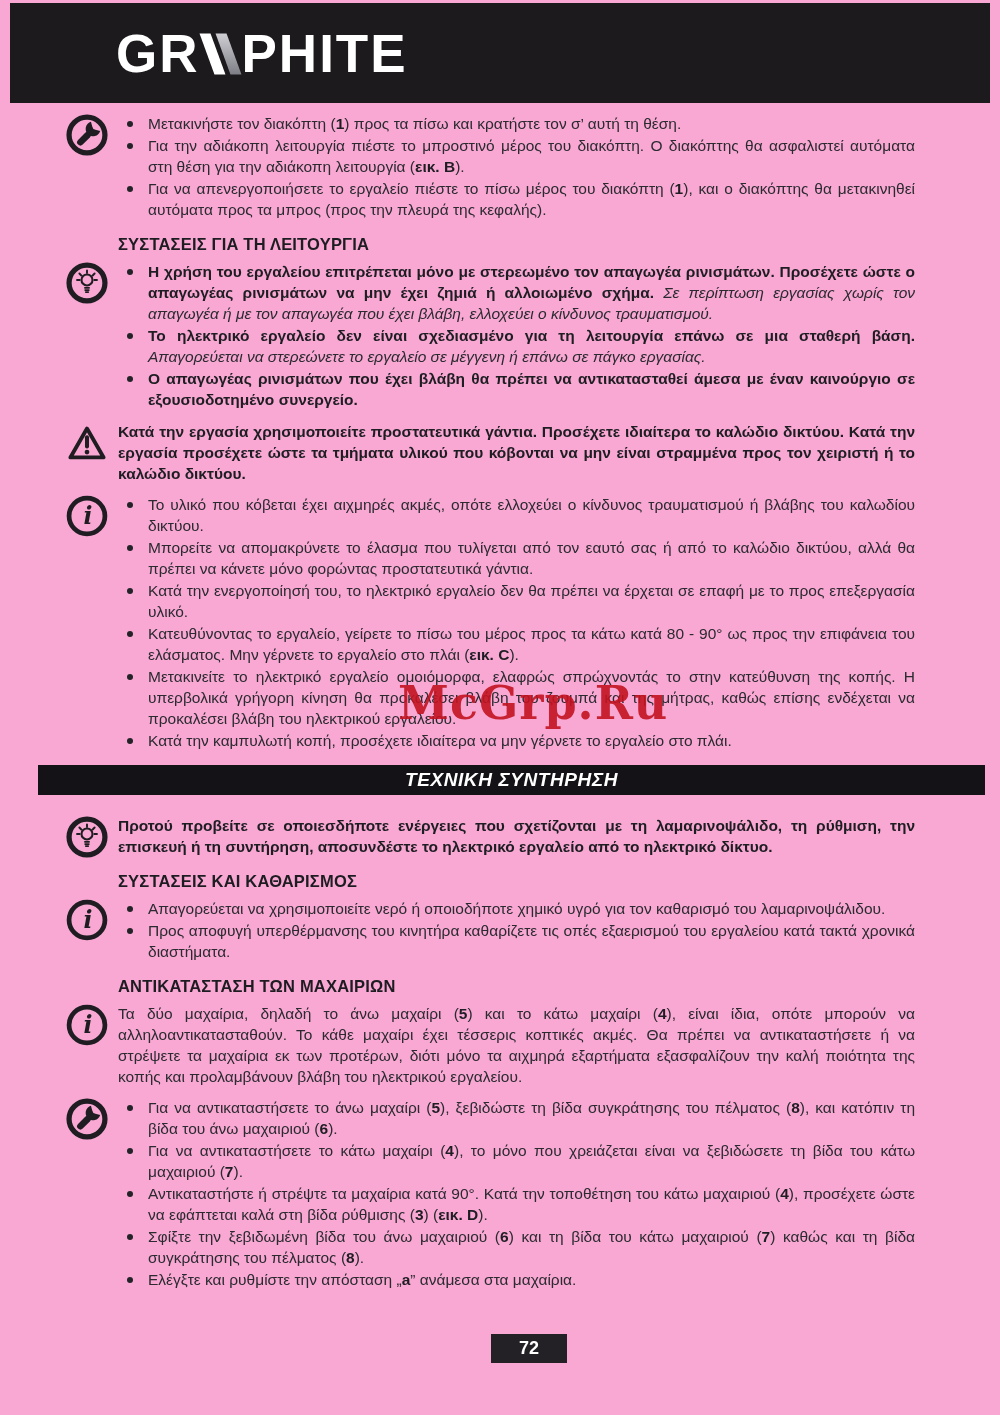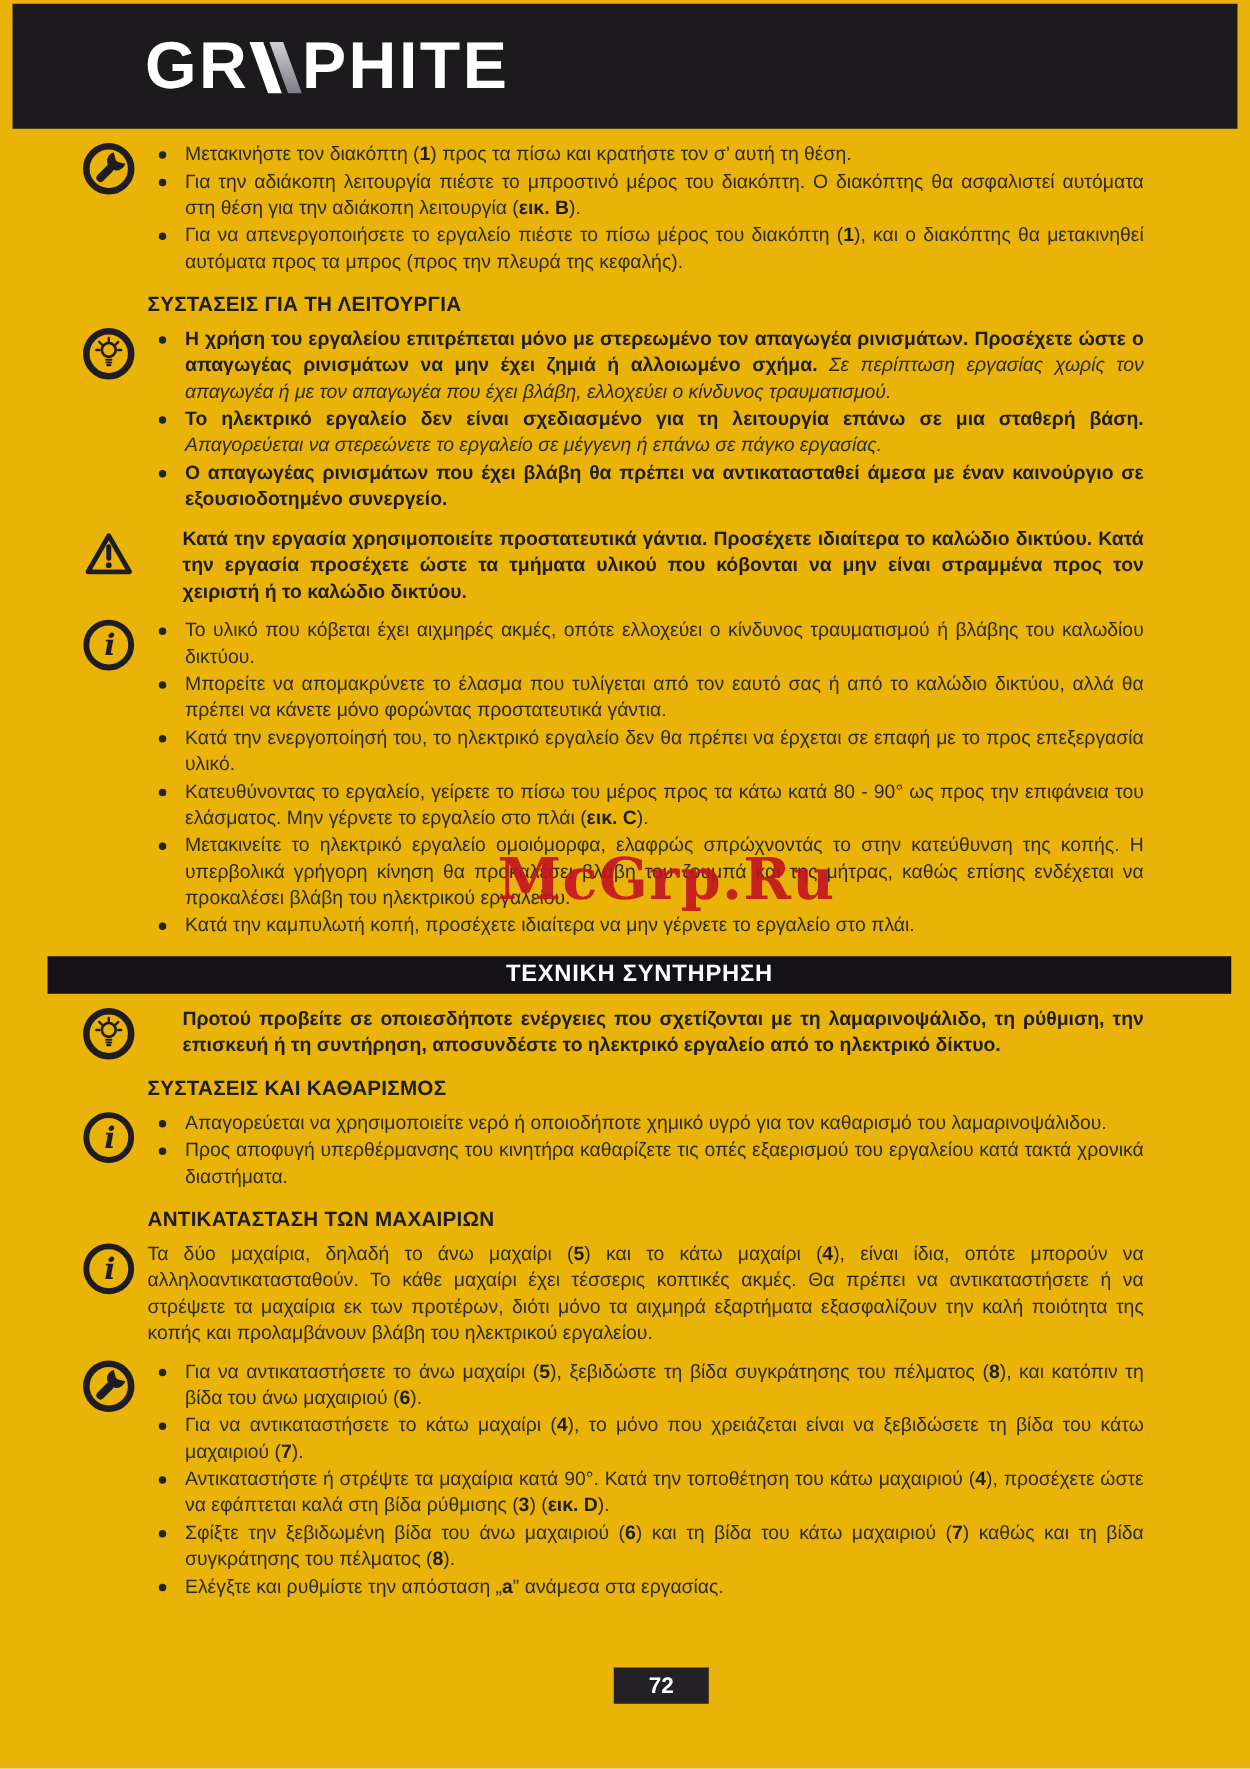--- a/index.html
+++ b/index.html
@@ -1,20 +1,20 @@
 <!DOCTYPE html>
 <html lang="el"><head>
 <meta charset="utf-8">
 <style>
   html,body{margin:0;padding:0;background:#ffffff;}
   .page{
     position:relative;
     width:1000px;height:1415px;
     margin:0 auto;
-    background:#eab308;
+    background:#f9a8d4;
     overflow:hidden;
     font-family:"Liberation Sans","DejaVu Sans",sans-serif;
     color:#2a2a2f;
   }
   
   .header{
     position:absolute;left:10px;right:10px;top:3px;height:100px;
     background:#1c1a1d;
   }
   .logo{
@@ -36,31 +36,31 @@
   .icon-cell{flex:0 0 80px;box-sizing:border-box;padding-left:28px;padding-top:1px;}
   .icon-cell svg{width:42px;height:42px;color:#1f1d21;display:block;}
   .body-cell{flex:1;padding-right:70px;font-size:15.5px;line-height:21px;}
   ul.bullets{list-style:none;margin:0;padding:0;}
   ul.bullets li{position:relative;padding-left:30px;text-align:justify;margin:0 0 1px 0;}
   ul.bullets li::before{
     content:"";position:absolute;left:9px;top:7.5px;
     width:6px;height:6px;border-radius:50%;background:#232327;
   }
   .para{text-align:justify;}
-  .para.bold{font-weight:bold;color:#1d1d22;margin-left:28px;}
+  .para.bold{font-weight:bold;color:#1d1d22;}
   span.b{font-weight:bold;color:#1d1d22;}
   span.i{font-style:italic;}
   .heading{
     margin:14px 0 7px 80px;
     font-size:16.5px;font-weight:bold;color:#1c1c21;letter-spacing:0.2px;
   }
   .section-bar{
-    margin:13px 0 10px 0;height:30px;background:#141216;color:#ffffff;
+    margin:13px 0 20px 0;height:30px;background:#141216;color:#ffffff;
     display:flex;align-items:center;justify-content:center;
-    font-weight:bold;font-size:19px;letter-spacing:0.6px;
+    font-style:italic;font-weight:bold;font-size:19px;letter-spacing:0.6px;
   }
   
   .watermark{
     position:absolute;left:398px;top:680px;
     font-family:"DejaVu Serif","Liberation Serif",serif;
     font-weight:bold;
     font-size:46px;line-height:1;color:#c31320;opacity:0.9;
     letter-spacing:1px;pointer-events:none;
   }
   
@@ -198,21 +198,21 @@
             <rect x="11" y="24.5" width="19" height="7.5" rx="3.7" transform="rotate(-45 20.5 28.2)" fill="currentColor"></rect>
             <path d="M28.5 8.9 A8.5 8.5 0 1 0 39.1 19.5 L33.6 18 A4.2 4.2 0 0 1 30 14.4 Z" fill="currentColor"></path>
           </svg>
         </div>
         <div class="body-cell">
           <ul class="bullets">
             <li><span>Για να αντικαταστήσετε το άνω μαχαίρι (</span><span class="b">5</span><span>), ξεβιδώστε τη βίδα συγκράτησης του πέλματος (</span><span class="b">8</span><span>), και κατόπιν τη βίδα του άνω μαχαιριού (</span><span class="b">6</span><span>).</span></li>
             <li><span>Για να αντικαταστήσετε το κάτω μαχαίρι (</span><span class="b">4</span><span>), το μόνο που χρειάζεται είναι να ξεβιδώσετε τη βίδα του κάτω μαχαιριού (</span><span class="b">7</span><span>).</span></li>
             <li><span>Αντικαταστήστε ή στρέψτε τα μαχαίρια κατά 90°. Κατά την τοποθέτηση του κάτω μαχαιριού (</span><span class="b">4</span><span>), προσέχετε ώστε να εφάπτεται καλά στη βίδα ρύθμισης (</span><span class="b">3</span><span>) (</span><span class="b">εικ. D</span><span>).</span></li>
             <li><span>Σφίξτε την ξεβιδωμένη βίδα του άνω μαχαιριού (</span><span class="b">6</span><span>) και τη βίδα του κάτω μαχαιριού (</span><span class="b">7</span><span>) καθώς και τη βίδα συγκράτησης του πέλματος (</span><span class="b">8</span><span>).</span></li>
-            <li><span>Ελέγξτε και ρυθμίστε την απόσταση „</span><span class="b">a</span><span>” ανάμεσα στα εργασίας.</span></li>
+            <li><span>Ελέγξτε και ρυθμίστε την απόσταση „</span><span class="b">a</span><span>” ανάμεσα στα μαχαίρια.</span></li>
           </ul>
         </div>
       </div>
     </main>
 
   <div class="watermark">McGrp.Ru</div>
 
   <div class="page-number">72</div>
 
 </div>

